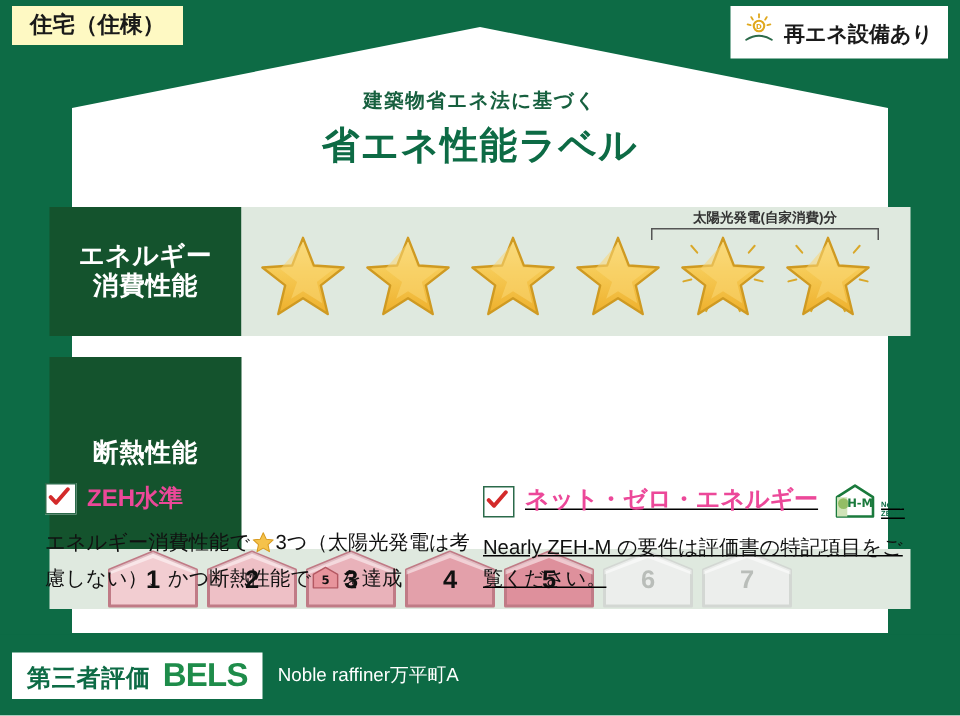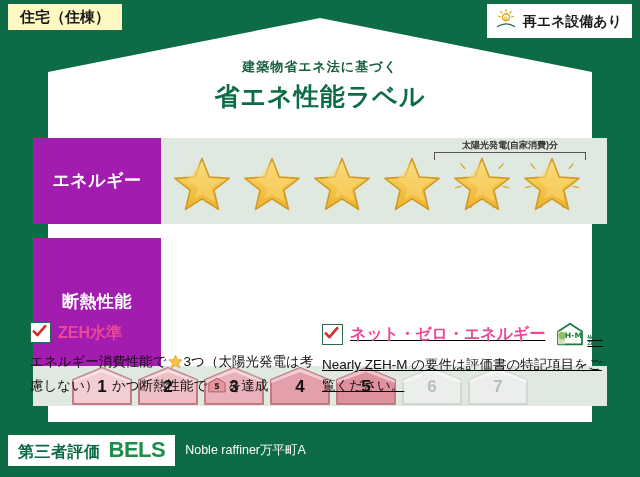--- a/index.html
+++ b/index.html
@@ -49,21 +49,21 @@
   .title-sub{font-size:13px;font-weight:bold;color:#17603f;letter-spacing:1px;}
   .title-main{font-size:25px;font-weight:bold;color:#0d6b45;letter-spacing:1px;margin-top:4px;}
   
   .row{
     position:absolute;left:33px;width:574px;
     display:flex;align-items:stretch;
   }
   .row-energy{top:138px;height:86px;}
   .row-insul{top:238px;height:52px;flex-direction:column;}
   .row-label{
-    background:#a21caf;color:#ffffff;
+    background:#14532d;color:#ffffff;
     width:128px;flex:0 0 128px;
     display:flex;flex-direction:column;align-items:center;justify-content:center;
     font-weight:bold;line-height:1.18;letter-spacing:0.5px;
   }
   .row-energy .row-label{font-size:17px;}
   .row-insul .row-label{font-size:17px;}
   .row-track{
     flex:1 1 auto;background:#dfe9df;
     display:flex;align-items:center;position:relative;
   }
@@ -164,20 +164,21 @@
   </div>
 
   <div class="title-wrap">
     <div class="title-sub">建築物省エネ法に基づく</div>
     <div class="title-main">省エネ性能ラベル</div>
   </div>
 
   <div class="row row-energy">
     <div class="row-label">
       <span>エネルギー</span>
+      <span>消費性能</span>
     </div>
     <div class="row-track" id="star-track">
         <div class="star-wrap">
           <svg class="star" viewBox="0 0 100 96">
             <defs>
               <linearGradient id="sg0" x1="0" y1="0" x2="0" y2="1">
                 <stop offset="0%" stop-color="#fbe08a"></stop>
                 <stop offset="45%" stop-color="#f6ca55"></stop>
                 <stop offset="100%" stop-color="#eeb02c"></stop>
               </linearGradient>

